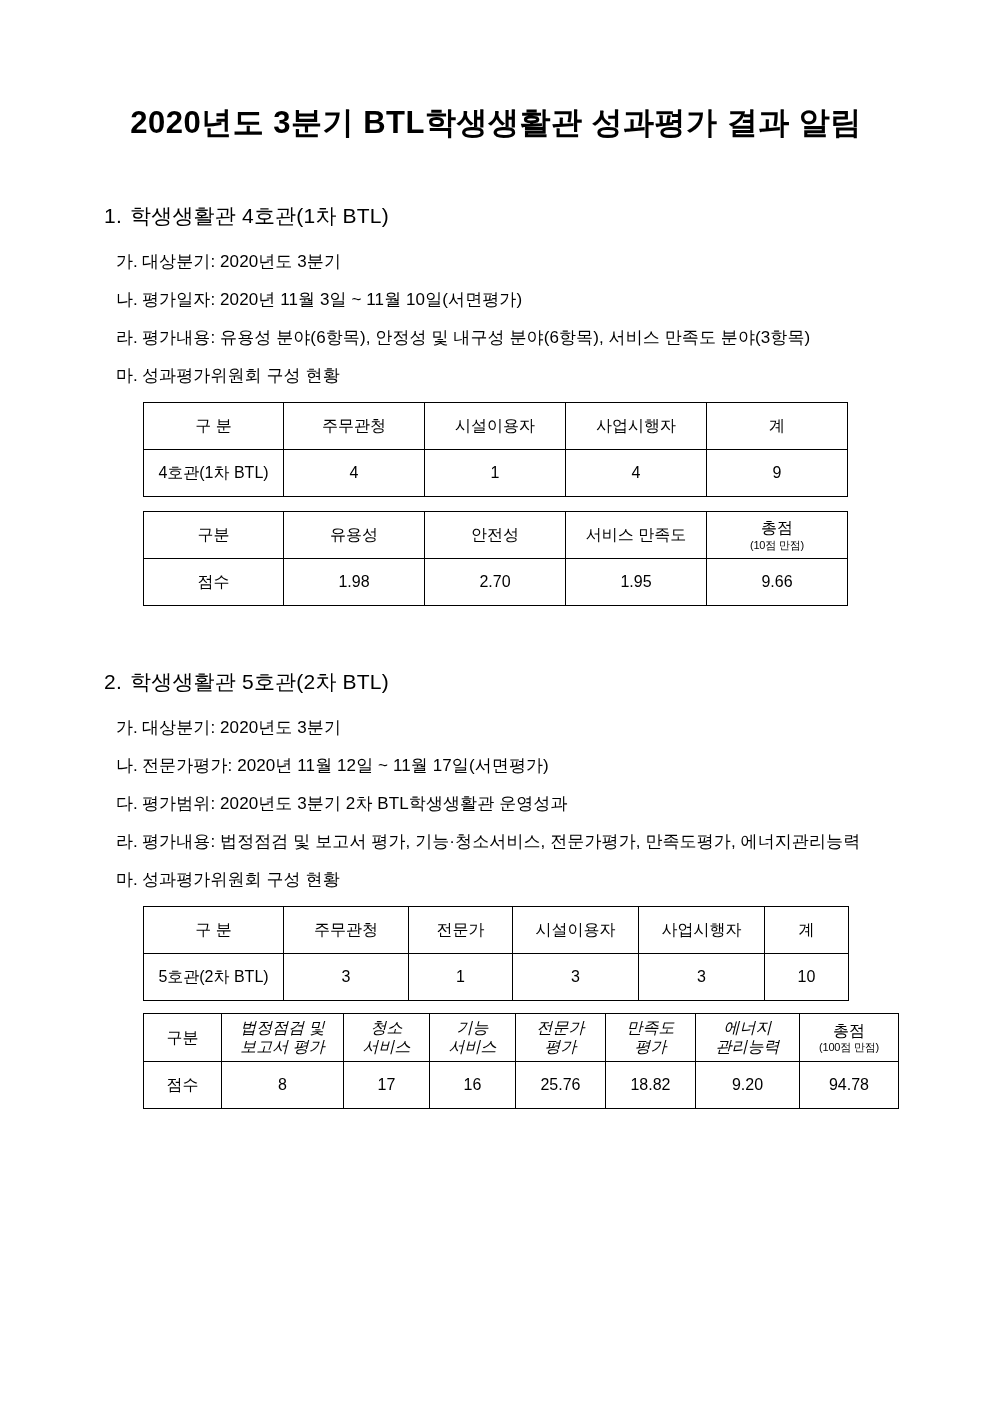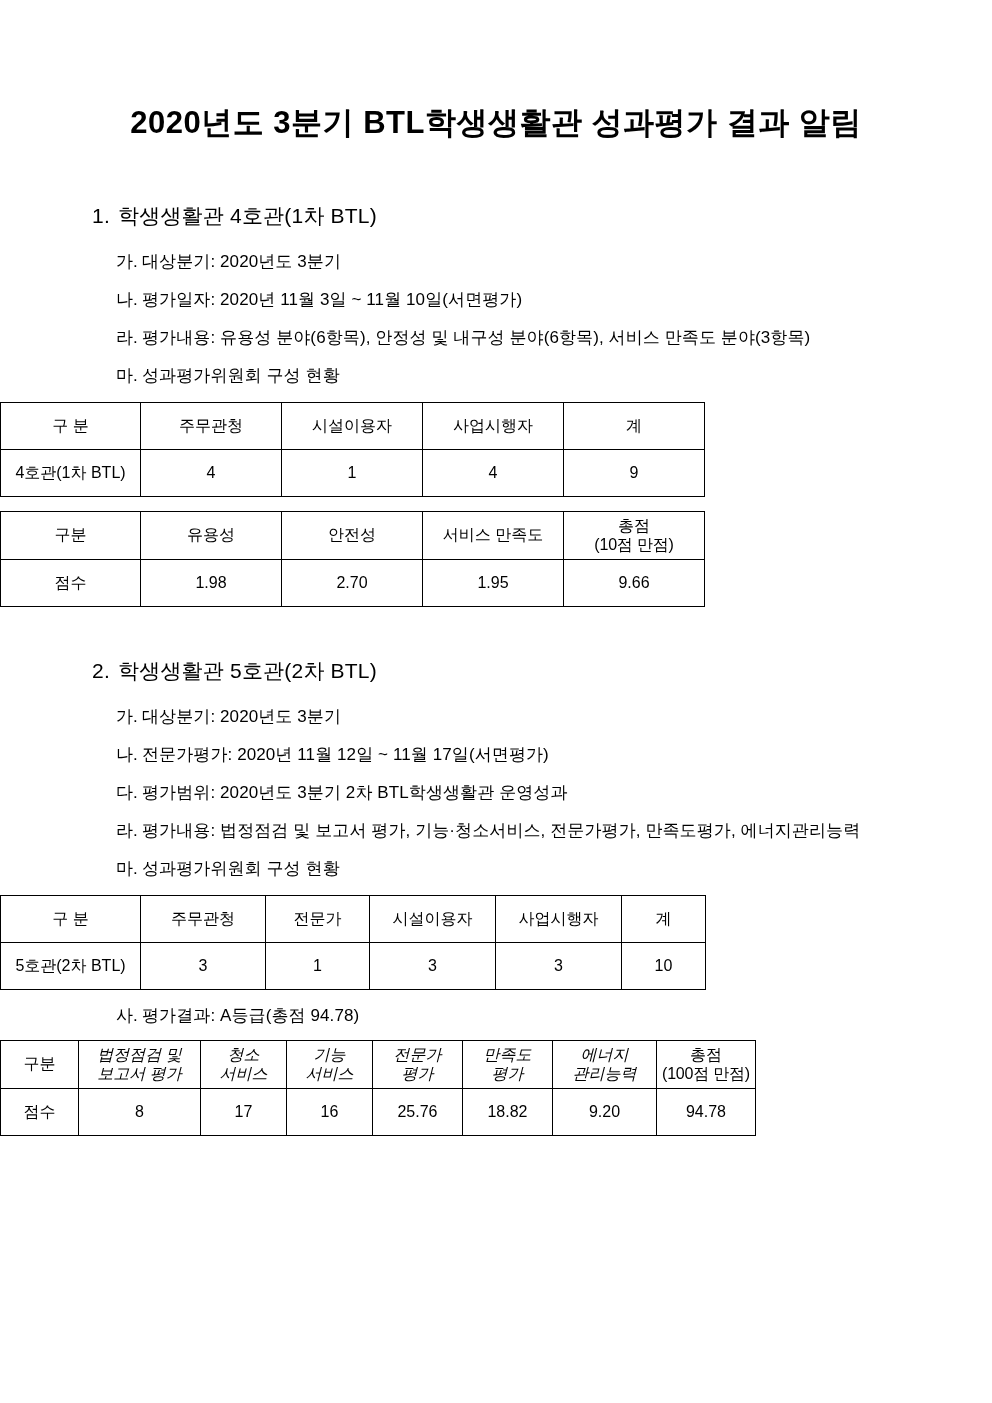--- a/index.html
+++ b/index.html
@@ -36,21 +36,21 @@
     white-space: nowrap;
   }
 
   
   .section {
     position: relative;
   }
   .section-heading {
     font-size: 21px;
     line-height: 1.3;
-    margin: 4px;
+    margin: 16px;
     padding-left: 88px;
     letter-spacing: 0.2px;
     white-space: nowrap;
   }
   .section-heading .num {
     display: inline-block;
     min-width: 26px;
   }
 
   
@@ -67,20 +67,21 @@
     white-space: nowrap;
     letter-spacing: 0.1px;
   }
   .item .marker {
     display: inline-block;
     min-width: 26px;
   }
 
   
   .tbl-wrap {
+    padding-left: 143px;
     margin-top: 14px;
   }
   table.grid {
     border-collapse: collapse;
     table-layout: fixed;
     border: 1.4px solid #000;
   }
   table.grid td {
     border: 1.1px solid #000;
     text-align: center;
@@ -91,21 +92,21 @@
     white-space: nowrap;
   }
   table.grid td.hdr {
     height: 38px;
   }
   table.grid td.val {
     height: 38px;
   }
   .sub-note {
     display: block;
-    font-size: 16px;
+    font-size: 11px;
     line-height: 1.15;
     margin-top: 1px;
     letter-spacing: -0.2px;
   }
   .two-line {
     font-size: 15px;
     line-height: 1.2;
     font-style: italic;
   }
 
@@ -288,23 +289,20 @@
             <td class="val">1</td>
             <td class="val">3</td>
             <td class="val">3</td>
             <td class="val">10</td>
           </tr>
         </tbody>
       </table>
     </div>
 
     <div class="item-list">
-      <div class="item">
-        <span class="marker">사.</span><span>평가결과: A등급(총점 94.78)</span>
-      </div>
     </div>
 
     <div class="tbl-wrap" style="margin-top:12px;">
       <table class="grid t4">
         <colgroup>
             <col class="c0">
             <col class="c1">
             <col class="c2">
             <col class="c3">
             <col class="c4">

